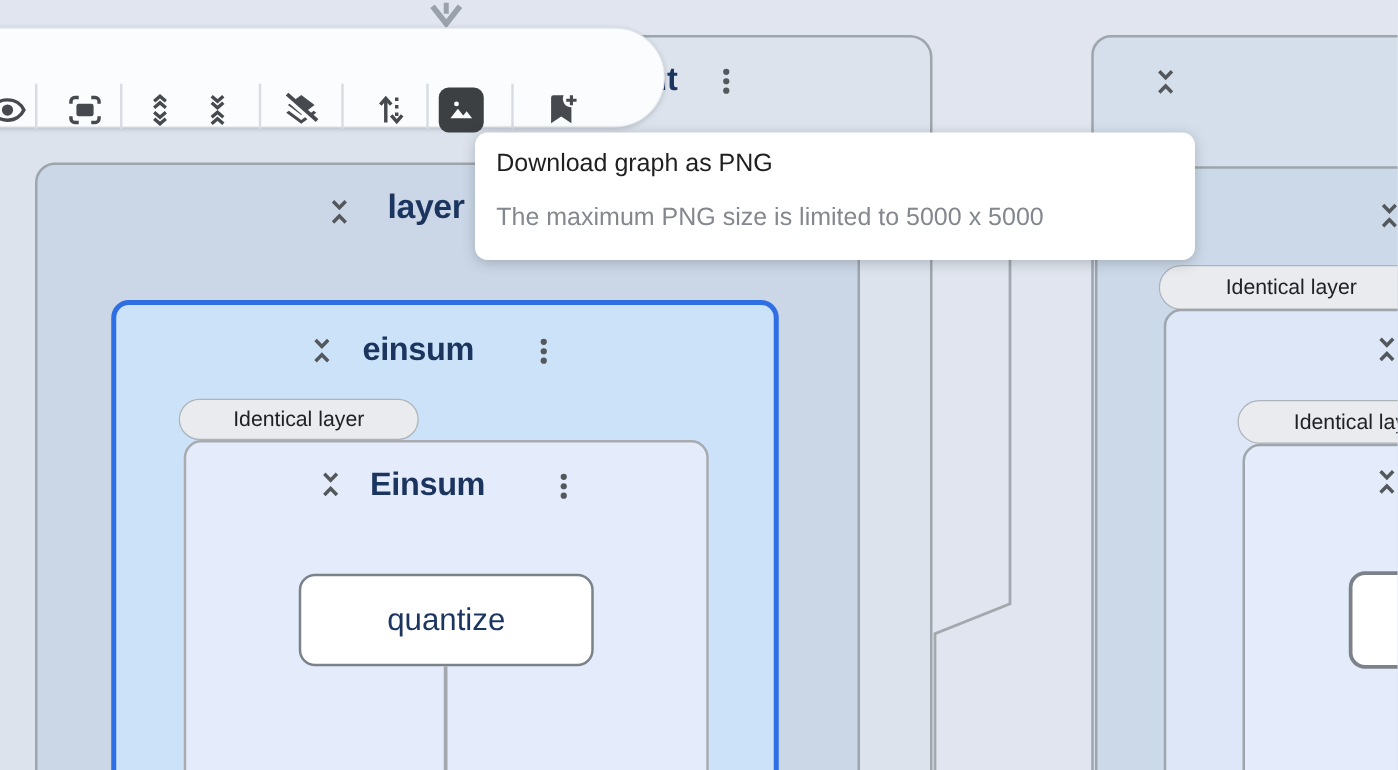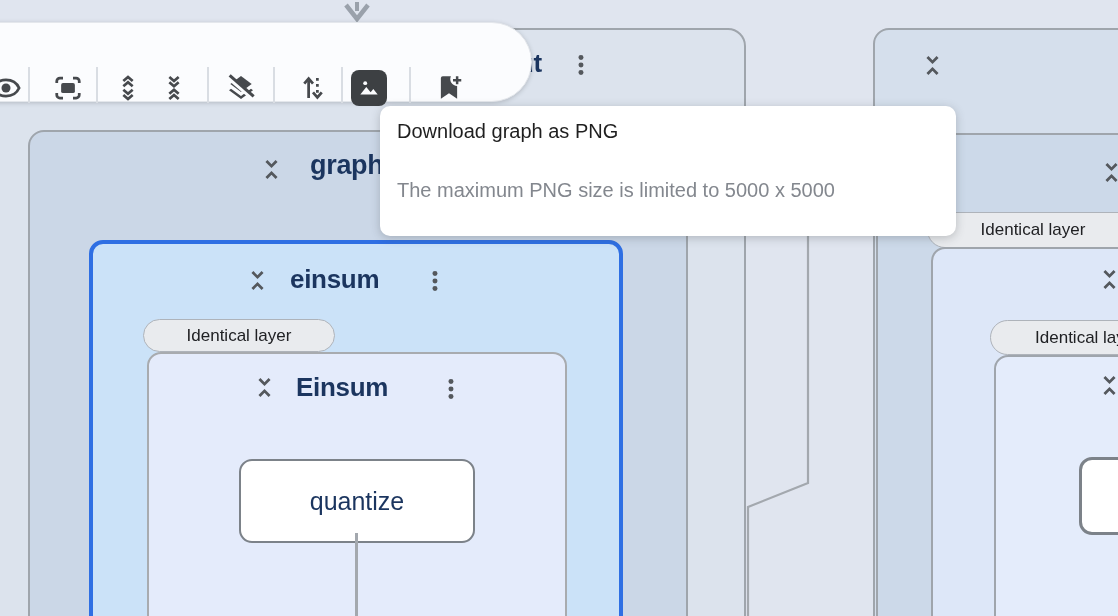--- a/index.html
+++ b/index.html
@@ -31,21 +31,21 @@
   
   #group-out{left:-60px; top:28px; width:806px; height:660px;
     background:#dce3ed; border:2px solid #9fa5ac; border-radius:18px;}
   #group-dens{left:28px; top:130px; width:660px; height:560px;
     background:#cbd7e7; border:2px solid #9fa5ac; border-radius:16px;}
   #group-einsum{left:89px; top:240px; width:534px; height:450px;
     background:#cbe2f8; border:4px solid #2f6fe3; border-radius:14px;}
   #badge-left{left:143px; top:319px; width:192px; height:33px;}
   #group-einsum-inner{left:147px; top:352px; width:420px; height:340px;
     background:#e4ebfb; border:2.5px solid #a8abaf; border-radius:14px;}
-  #node-quantize{left:239px; top:459px; width:236px; height:84px;}
+  #node-quantize{left:239px; top:459px; width:236px; height:74px;}
   #edge-quantize{left:355px; top:533px; width:2.5px; height:83px;}
 
   
   #group-quantkq{left:873px; top:28px; width:300px; height:660px;
     background:#d5dfec; border:2px solid #9fa5ac; border-radius:16px;}
   #group-ra{left:876px; top:133px; width:300px; height:560px;
     background:#ccd9e9; border:2px solid #9fa5ac; border-radius:14px;}
   #badge-r1{left:927px; top:212px; width:212px; height:36px;}
   #group-rb{left:931px; top:247px; width:250px; height:440px;
     background:#dde7f8; border:2px solid #9fa5ac; border-radius:14px;}
@@ -70,26 +70,26 @@
   .tb-collapse{left:225px;} 
   .tb-layers{left:292px;}   
   .tb-swap{left:364px;}     
   .tb-image{left:420px;}    
   .tb-bookmark{left:500px;} 
   .sep1{left:97px;} .sep2{left:165px;} .sep3{left:276px;}
   .sep4{left:342px;} .sep5{left:410px;} .sep6{left:478px;}
 
   
   .tooltip{
-    position:absolute; left:380px; top:106px; width:576px; height:130px;
+    position:absolute; left:380px; top:106px; width:576px; height:102px;
     background:#ffffff; border-radius:10px; z-index:50;
     box-shadow:0 2px 10px rgba(60,64,67,.28);
   }
   .tt-title{position:absolute; left:17px; top:14px; font-size:20px; color:#1f1f1f;}
-  .tt-sub{position:absolute; left:17px; top:73px; font-size:20px; color:#83878e;}
+  .tt-sub{position:absolute; left:17px; top:57px; font-size:20px; color:#83878e;}
 
   svg{display:block;}
 </style>
 </head>
 <body>
 
 <div class="canvas">
 
   <svg style="position:absolute;left:342px;top:2px;" width="30" height="20" viewBox="0 0 30 20">
     <path d="M15 0 L15 9" stroke="#9aa1ab" stroke-width="4" fill="none"></path>
@@ -101,21 +101,21 @@
   <svg class="dots" style="left:568px; top:52px;" width="26" height="26" viewBox="0 0 24 24">
     <circle cx="12" cy="5" r="2.3" fill="#54585d"></circle>
       <circle cx="12" cy="12" r="2.3" fill="#54585d"></circle>
       <circle cx="12" cy="19" r="2.3" fill="#54585d"></circle>
   </svg>
 
   <div class="group" id="group-dens"></div>
   <svg class="unfold" style="left:258px; top:156px;" width="27" height="27" viewBox="0 0 24 24">
     <path d="M7.5 4.5 L12 9 L16.5 4.5 M7.5 19.5 L12 15 L16.5 19.5" stroke="#54585d" stroke-width="2.5" fill="none"></path>
   </svg>
-  <span class="gtitle" style="left:310px; top:150px; font-size:27px;">graph</span>
+  <span class="gtitle" style="left:310px; top:150px; font-size:27px;">layer</span>
 
   <div class="group" id="group-einsum"></div>
   <svg class="unfold" style="left:244px; top:267px;" width="27" height="27" viewBox="0 0 24 24">
     <path d="M7.5 4.5 L12 9 L16.5 4.5 M7.5 19.5 L12 15 L16.5 19.5" stroke="#54585d" stroke-width="2.5" fill="none"></path>
   </svg>
   <span class="gtitle" style="left:290px; top:264px;">einsum</span>
   <svg class="dots" style="left:422px; top:268px;" width="26" height="26" viewBox="0 0 24 24">
     <circle cx="12" cy="5" r="2.3" fill="#54585d"></circle>
       <circle cx="12" cy="12" r="2.3" fill="#54585d"></circle>
       <circle cx="12" cy="19" r="2.3" fill="#54585d"></circle>

